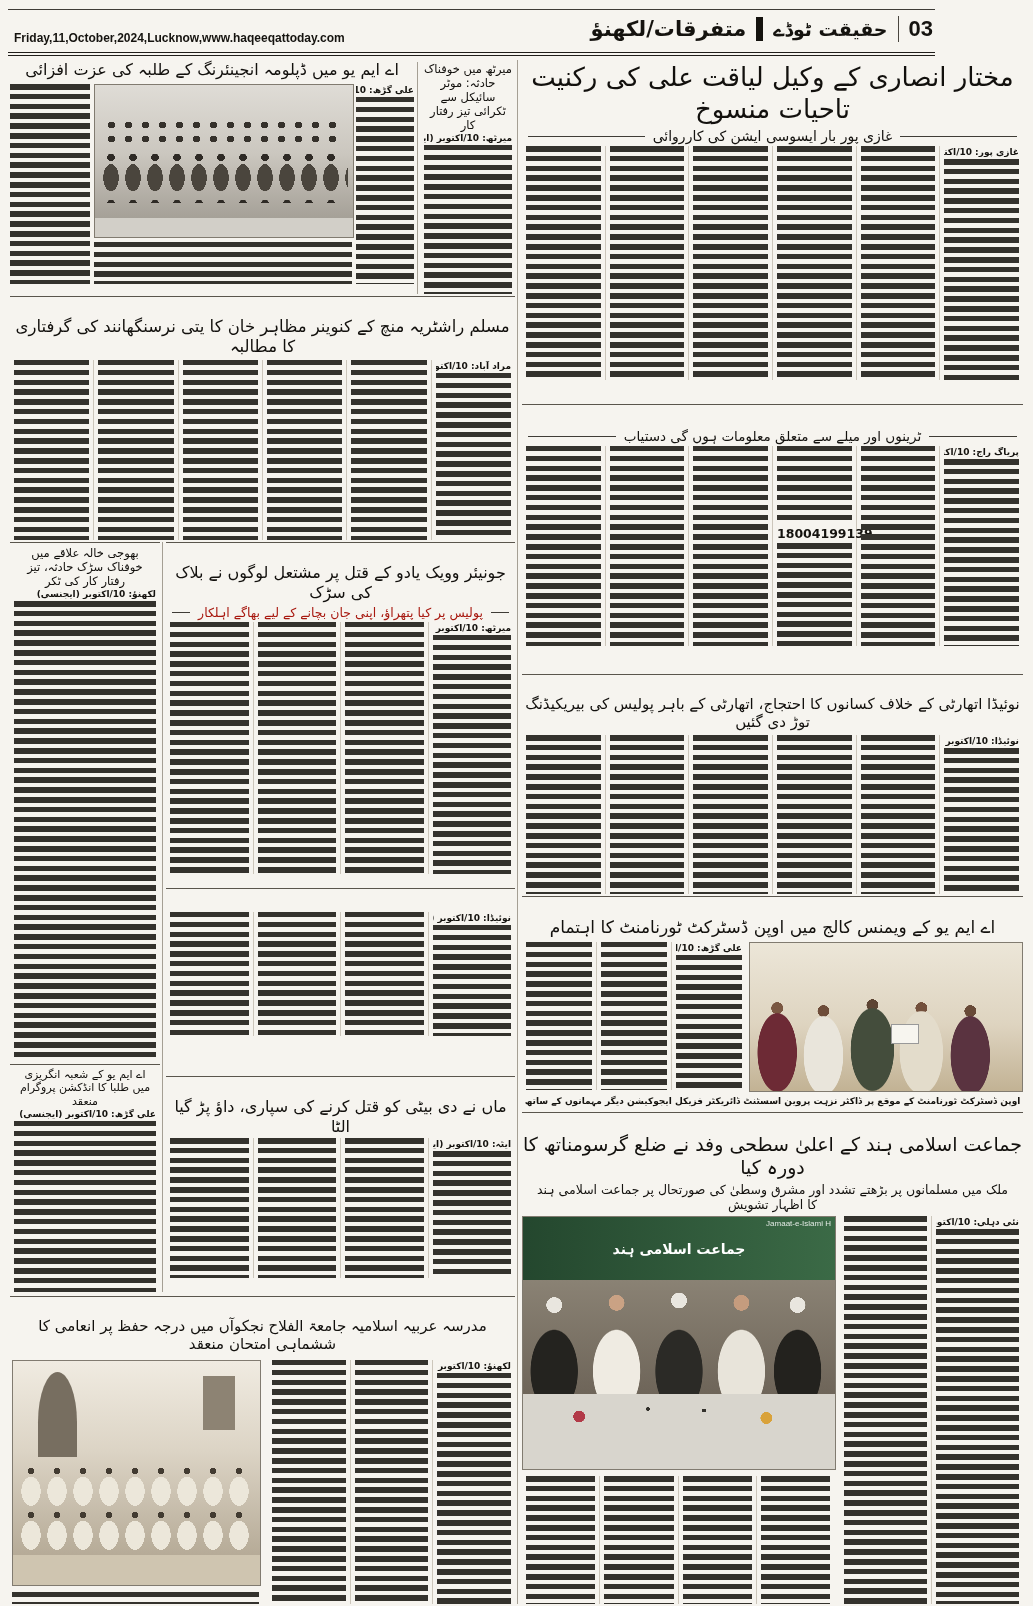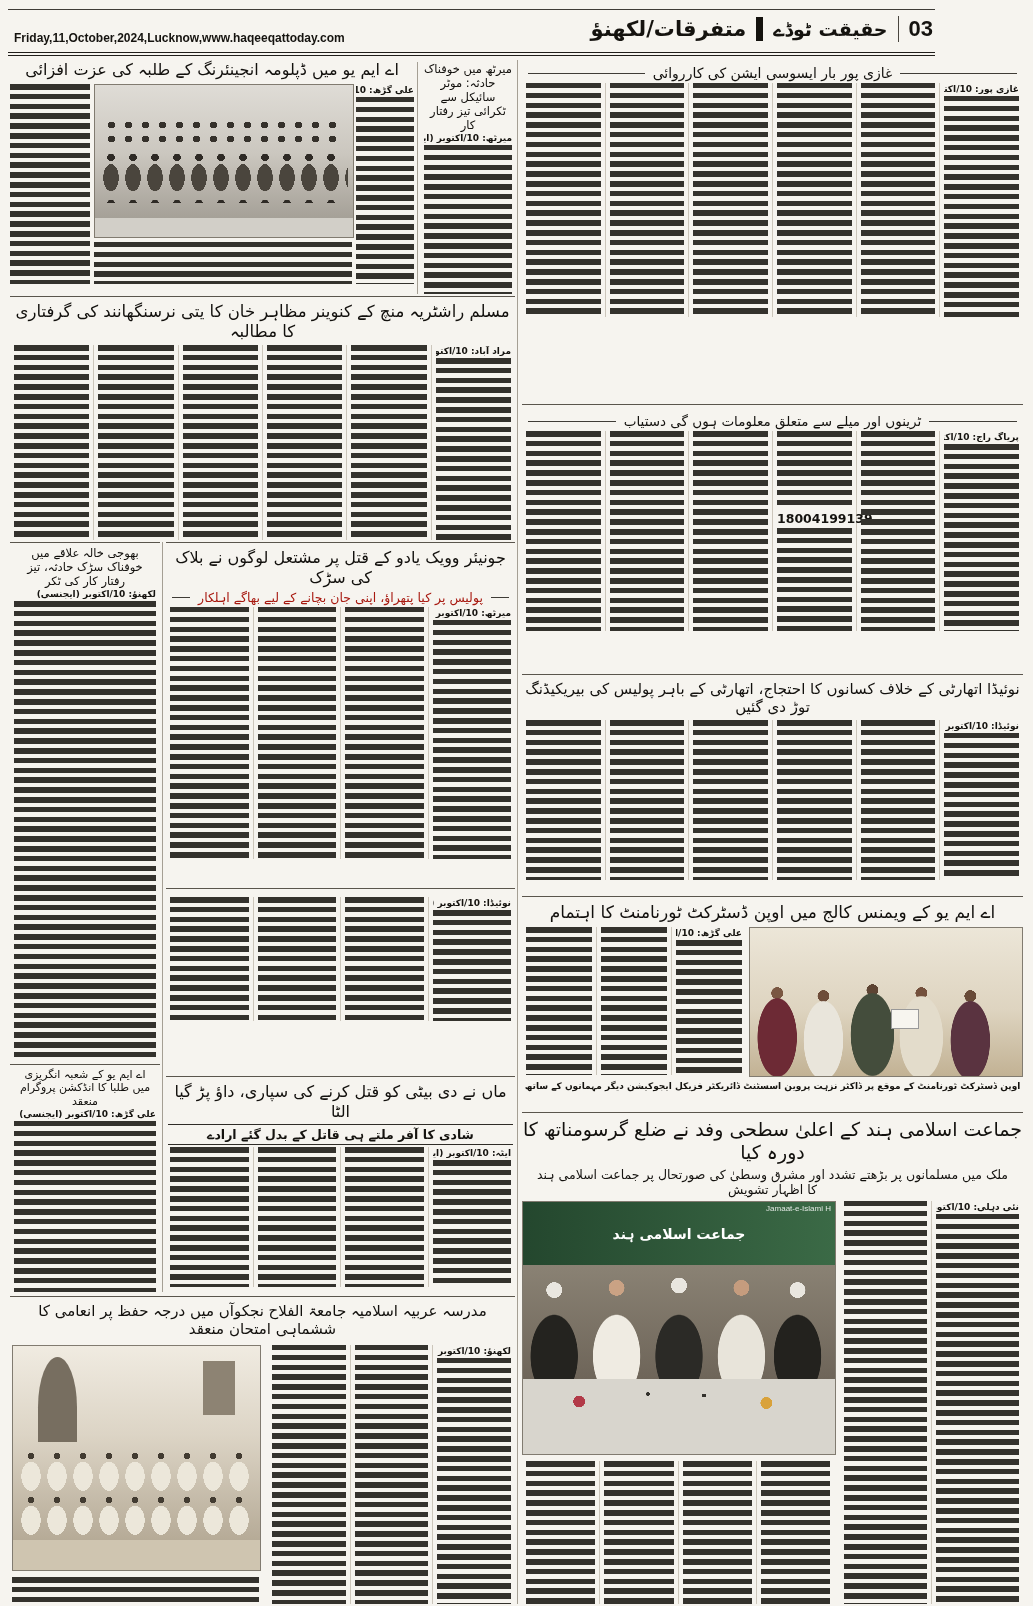--- a/index.html
+++ b/index.html
@@ -1,20 +1,20 @@
 <!DOCTYPE html>
 <html lang="ur"><head>
 <meta charset="utf-8">
 <style>
   html,body{margin:0;padding:0}
   body{width:1033px;height:1606px;position:relative;background:#f6f4ef;
        font-family:"DejaVu Sans",sans-serif;color:#15130f;overflow:hidden}
   .abs{position:absolute}
   .article{position:absolute;overflow:hidden;box-sizing:border-box;background:#f6f4ef}
-  .rule-top{border-top:1px solid #5a554d;padding-top:5px}
+  .rule-top{border-top:1px solid #5a554d;padding-top:20px}
   .hl{font-weight:normal;text-align:center;direction:rtl;line-height:1.22;color:#12100d}
   .byline{font-weight:bold;font-size:9px;direction:rtl;text-align:right;margin:1px 0 2px;
           white-space:nowrap;overflow:hidden;flex:none}
   .cols{display:flex;flex-direction:row-reverse}
   .col{flex:1;min-width:0;padding:0 4px;display:flex;flex-direction:column;box-sizing:border-box}
   .col:not(:first-child){border-right:1px solid #ccc6bb}
   .sim{flex:1;background-image:repeating-linear-gradient(to bottom,#34322d 0px,#34322d 5.5px,
        transparent 5.5px,transparent 9.8px)}
   .sim.fixed{flex:none}
   .sideblock{position:absolute;display:flex;flex-direction:column}
@@ -80,20 +80,21 @@
   </div>
 </section>
 
 <section class="article" style="left:421px;top:62px;width:94px;height:232px;display:flex;flex-direction:column;padding:0 3px">
   <div class="hl" style="font-size:11.5px">میرٹھ میں خوفناک حادثہ: موٹر سائیکل سے ٹکرائی تیز رفتار کار</div>
   <div class="byline">میرٹھ: 10/اکتوبر (ایجنسی)</div>
   <div class="sim"></div>
 </section>
 
 <section class="article" style="left:522px;top:62px;width:501px;height:340px">
+  <div class="hl" style="font-size:26px">مختار انصاری کے وکیل لیاقت علی کی رکنیت تاحیات منسوخ</div>
   <div class="deck" style="font-size:14px">
       <span>غازی پور بار ایسوسی ایشن کی کارروائی</span>
     </div>
   <div class="cols" style="height:234px;margin-top:2px">
     <div class="col">
         <div class="byline">غازی پور: 10/اکتوبر (ایجنسی)</div>
         <div class="sim"></div>
       </div>
     <div class="col">
         <div class="sim"></div>
@@ -273,21 +274,20 @@
 </section>
 
 <section class="article rule-top" style="left:10px;top:1064px;width:150px;height:228px;display:flex;flex-direction:column;padding:3px 4px 0">
   <div class="hl" style="font-size:11px">اے ایم یو کے شعبہ انگریزی میں طلبا کا انڈکشن پروگرام منعقد</div>
   <div class="byline">علی گڑھ: 10/اکتوبر (ایجنسی)</div>
   <div class="sim"></div>
 </section>
 
 <section class="article rule-top" style="left:166px;top:1076px;width:349px;height:218px">
   <div class="hl" style="font-size:16px">ماں نے دی بیٹی کو قتل کرنے کی سپاری، داؤ پڑ گیا الٹا</div>
-  <div class="deck-box" style="font-size:12.5px">شادی کا آفر ملتے ہی قاتل کے بدل گئے ارادے</div>
   <div class="cols" style="height:140px;margin-top:2px">
     <div class="col">
         <div class="byline">ایٹہ: 10/اکتوبر (ایجنسی)</div>
         <div class="sim"></div>
       </div>
     <div class="col">
         <div class="sim"></div>
       </div>
     <div class="col">
         <div class="sim"></div>

